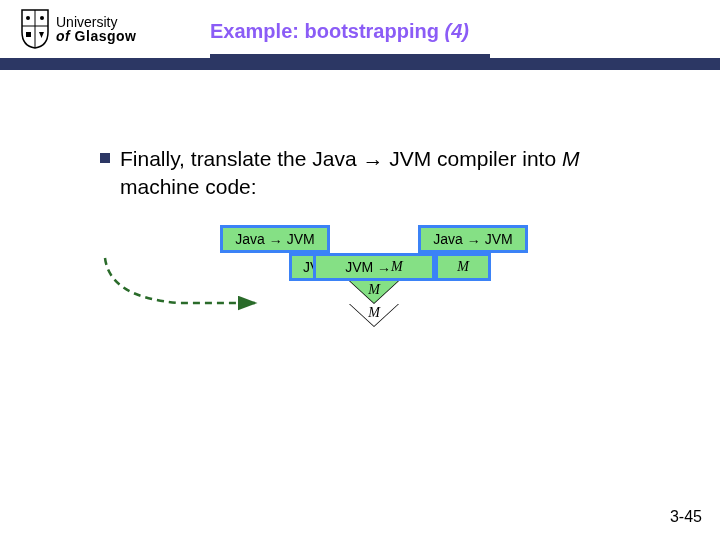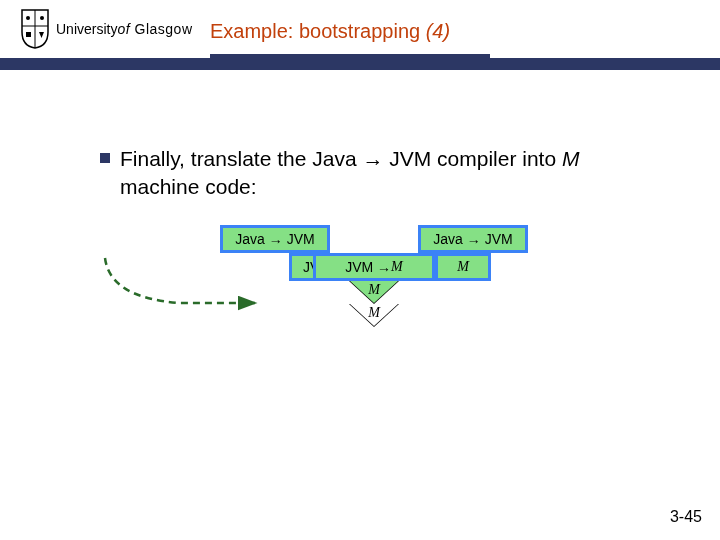--- a/index.html
+++ b/index.html
@@ -1,23 +1,23 @@
 <!DOCTYPE html>
 <html><head>
 <meta charset="utf-8">
 <style>
   * { box-sizing: border-box; margin: 0; padding: 0; }
   body { width: 720px; height: 540px; font-family: Arial, sans-serif; background: #fff; position: relative; }
   .header { position: relative; height: 72px; background: #fff; }
   .logo { position: absolute; left: 20px; top: 8px; display: flex; align-items: center; gap: 6px; color: #000; }
   .crest { width: 30px; height: 42px; }
-  .logo-text { display: flex; flex-direction: row; line-height: 1; }
+  .logo-text { display: flex; flex-direction: column; line-height: 1; }
   .logo-line1 { font-size: 14px; font-weight: 400; }
-  .logo-line2 { font-size: 14px; font-weight: 400; letter-spacing: 0.5px; text-align: center; }
-  .title { position: absolute; left: 210px; top: 20px; font-size: 20px; font-weight: normal; color: #c2410c; }
+  .logo-line2 { font-size: 14px; font-weight: 700; letter-spacing: 0.5px; text-align: center; }
+  .title { position: absolute; left: 210px; top: 20px; font-size: 20px; font-weight: bold; color: #8b5cf6; }
   .title .italic { font-style: italic; }
   .bluebar { position: absolute; left: 0; top: 58px; width: 720px; height: 12px; background: #2c3764; }
   .bluebar-inner { position: relative; width:100%; height:100%; }
   .bluebar-accent2 { position: absolute; left: 210px; top: -4px; width: 280px; height: 4px; background: #2c3764; }
   .content { position: absolute; left: 100px; top: 145px; width: 560px; }
   .bullet { display: flex; align-items: flex-start; gap: 10px; justify-content: flex-end; }
   .bullet-sq { width: 10px; height: 10px; background: #2c3764; margin-top: 8px; flex-shrink: 0; }
   .bullet-text { font-size: 21px; line-height: 1.35; color: #000; }
   .bullet-text em { font-style: italic; }
   .diagram { position: absolute; left: 130px; top: 225px; width: 500px; height: 170px; }

